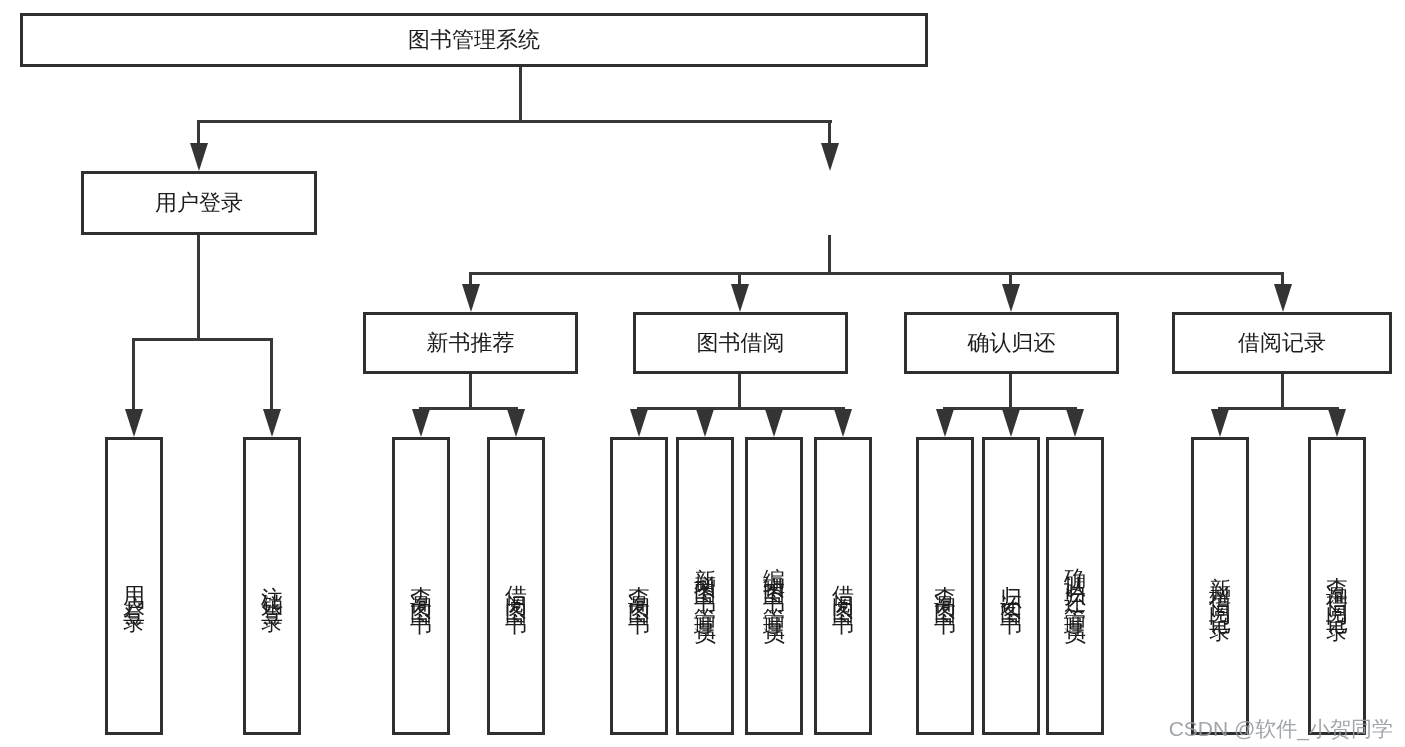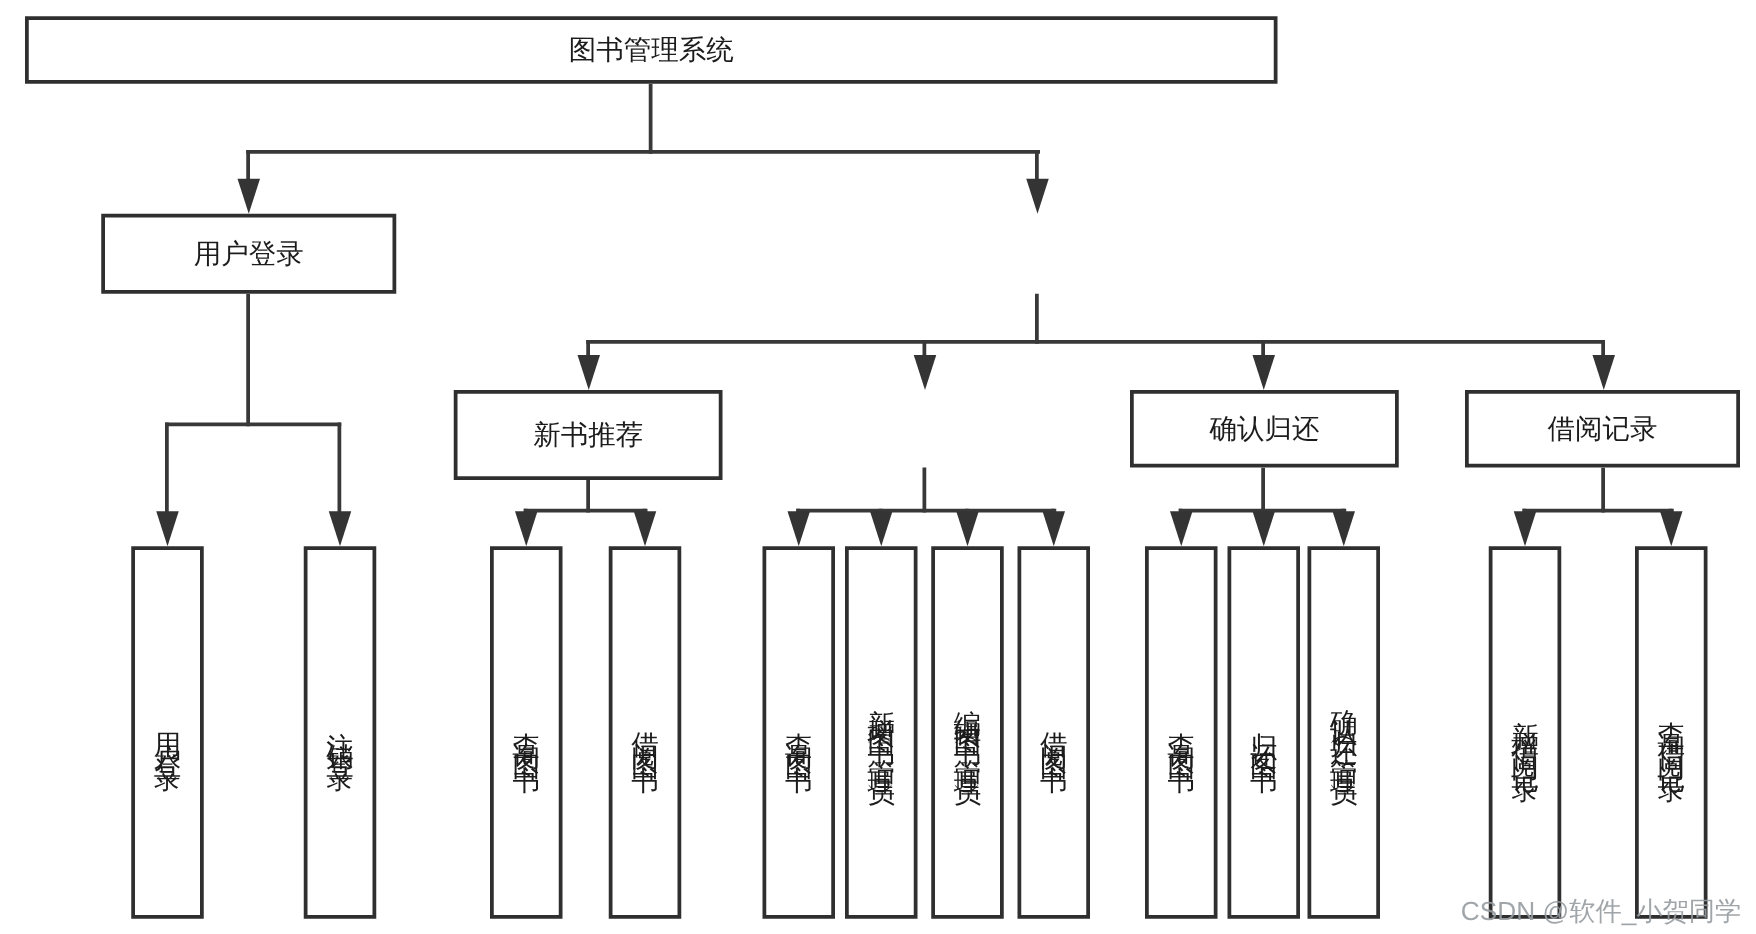--- a/index.html
+++ b/index.html
@@ -75,21 +75,21 @@
     z-index: 3;
     white-space: nowrap;
     margin-top: 36px;
   }
 </style>
 </head>
 <body>
 
 <div class="canvas">
 
-  <div class="box" style="left:20px; top:13px; width:1002px; height:54px;">
+  <div class="box" style="left:20px; top:13px; width:908px; height:54px;">
     <span class="lbl">图书管理系统</span>
   </div>
 
   <div class="vline" style="left:519px; top:67px; height:56px;"></div>
   <div class="hline" style="left:197px; top:120px; width:635px;"></div>
   <div class="vline" style="left:197px; top:120px; height:27px;"></div>
   <div class="arrow" style="left:190px; top:143px;"></div>
   <div class="vline" style="left:828px; top:120px; height:27px;"></div>
   <div class="arrow" style="left:821px; top:143px;"></div>
 
@@ -108,22 +108,25 @@
   <div class="hline" style="left:469px; top:272px; width:815px;"></div>
   <div class="vline" style="left:469px; top:272px; height:16px;"></div>
   <div class="arrow" style="left:462px; top:284px;"></div>
   <div class="vline" style="left:738px; top:272px; height:16px;"></div>
   <div class="arrow" style="left:731px; top:284px;"></div>
   <div class="vline" style="left:1009px; top:272px; height:16px;"></div>
   <div class="arrow" style="left:1002px; top:284px;"></div>
   <div class="vline" style="left:1281px; top:272px; height:16px;"></div>
   <div class="arrow" style="left:1274px; top:284px;"></div>
 
-  <div class="box" style="left:363px; top:312px; width:215px; height:72px;justify-content:center;">
+  <div class="box" style="left:363px; top:312px; width:215px; height:62px;justify-content:center;">
     <span class="lbl">新书推荐</span>
+  </div>
+  <div class="box" style="left:633px; top:312px; width:215px; height:62px;">
+    <span class="lbl">图书借阅</span>
   </div>
   <div class="box" style="left:904px; top:312px; width:215px; height:62px;">
     <span class="lbl">确认归还</span>
   </div>
   <div class="box" style="left:1172px; top:312px; width:220px; height:62px;">
     <span class="lbl">借阅记录</span>
   </div>
 
   <div class="vline" style="left:469px; top:374px; height:36px;"></div>
   <div class="hline" style="left:419px; top:407px; width:99px;"></div>

